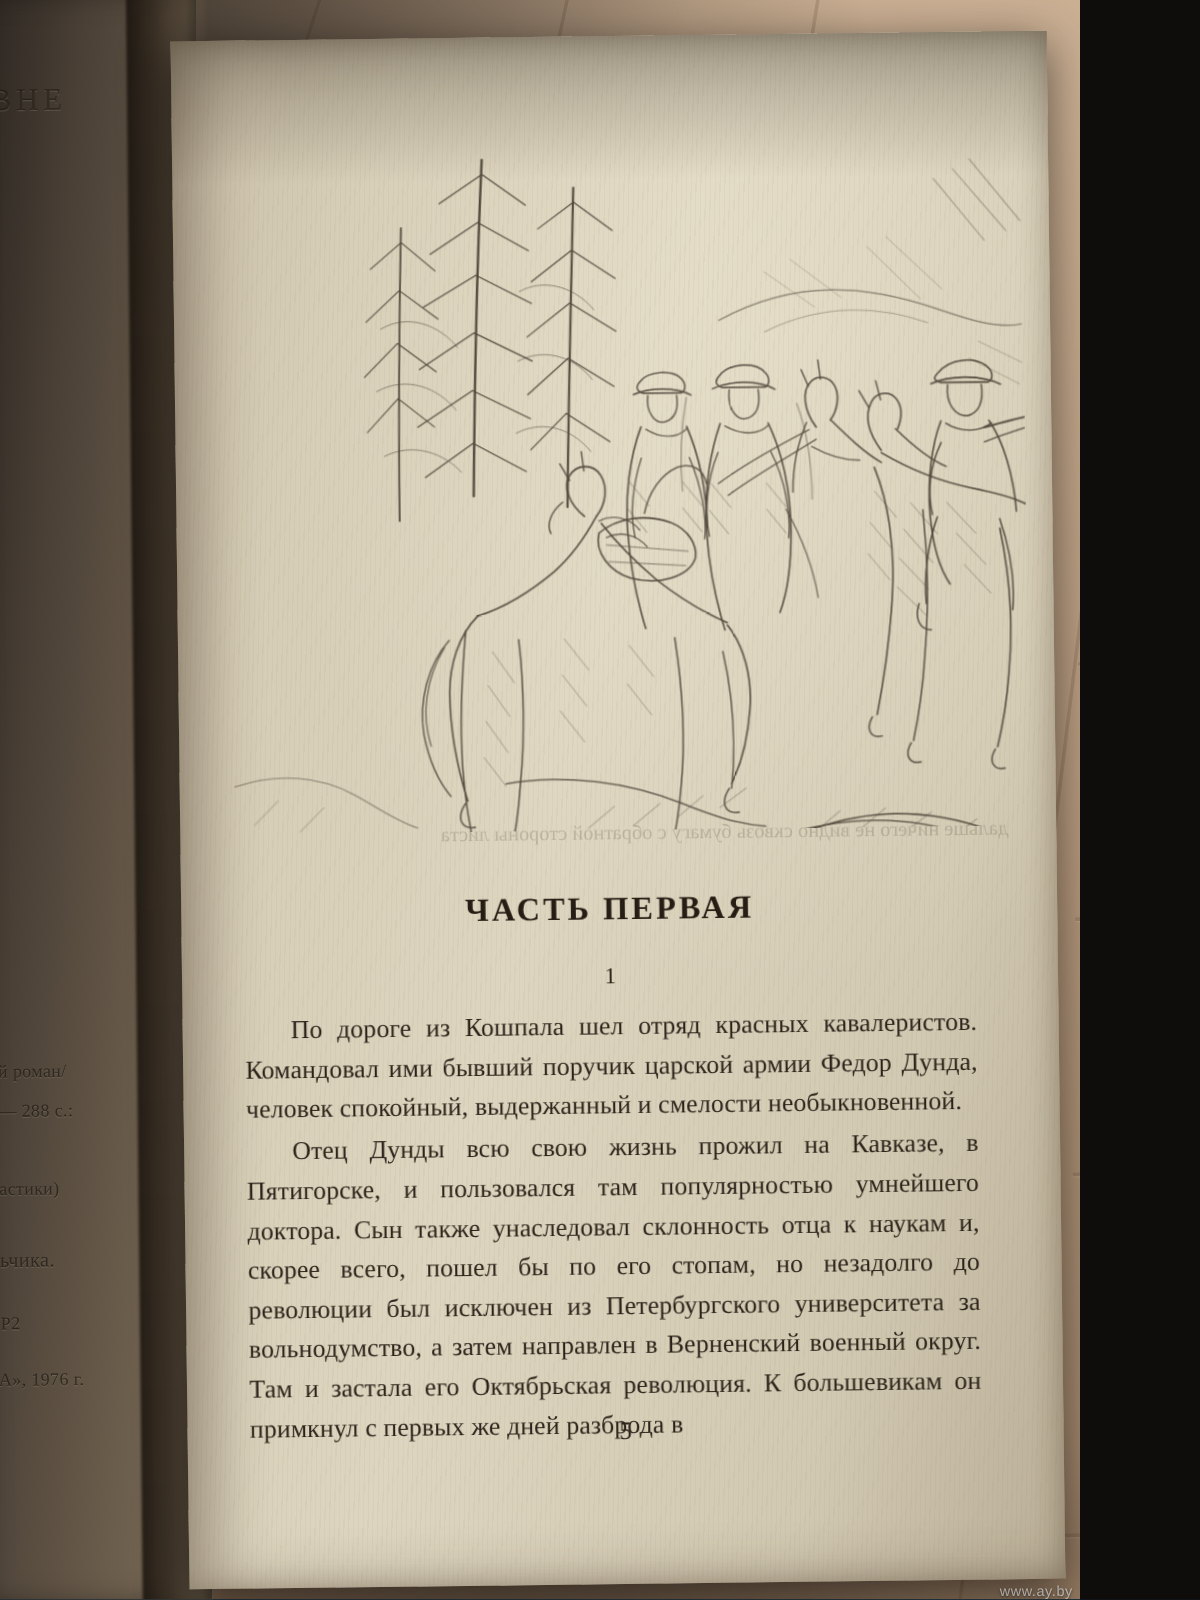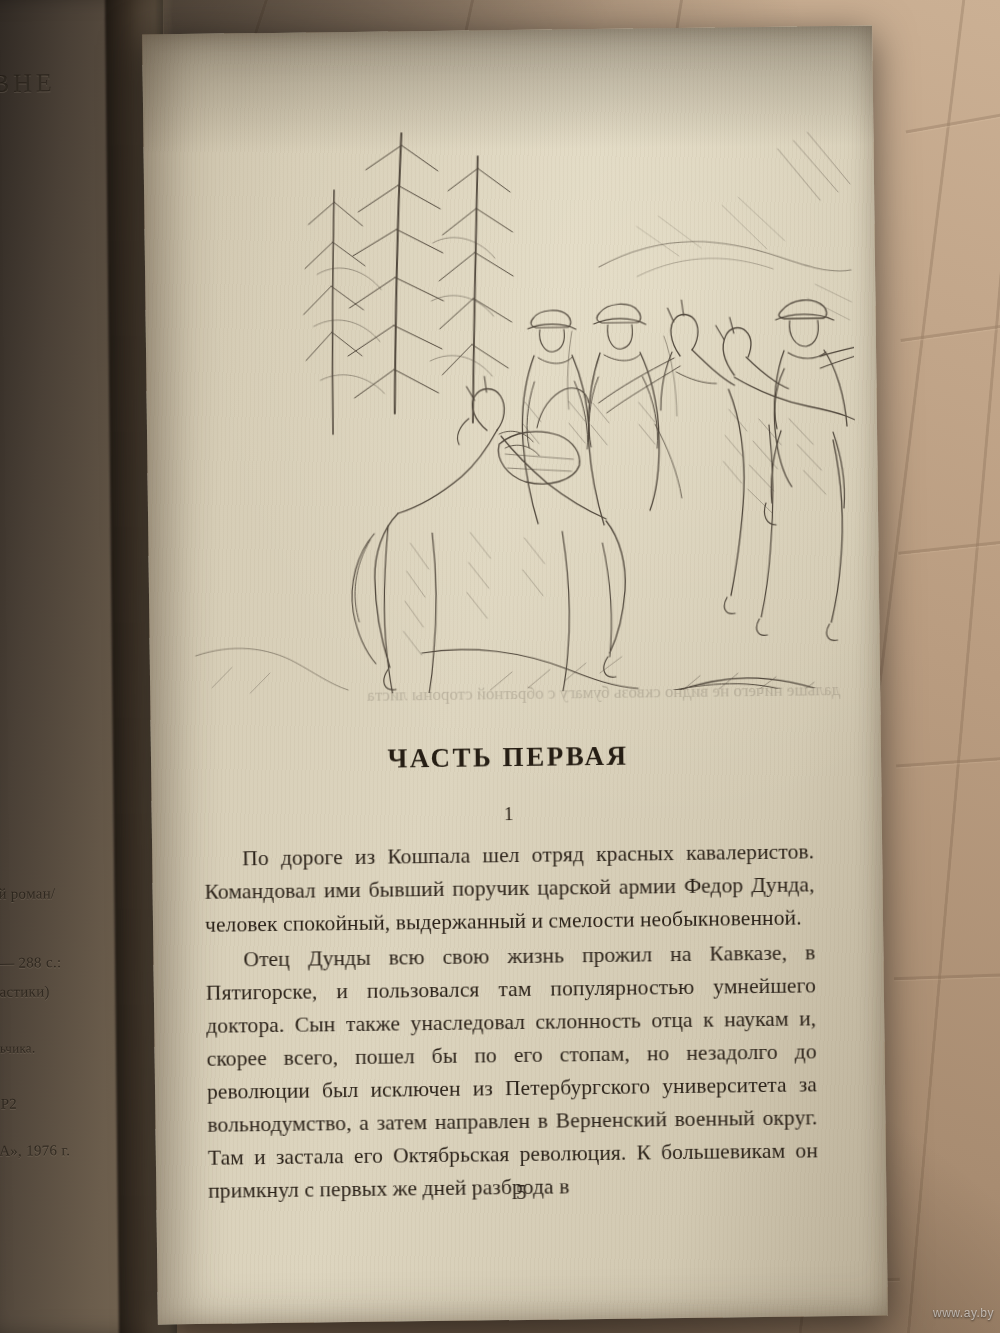--- a/index.html
+++ b/index.html
@@ -9,21 +9,21 @@
   }
   body {
     width: 1000px;
     height: 1333px;
     overflow: hidden;
     font-family: "Liberation Serif", serif;
   }
 
   #photo {
     position: relative;
-    width: 1000px;
+    width: 900px;
     height: 1333px;
     overflow: hidden;
     background: #0c4a6e;
   }
 
   
   .bedspread {
     position: absolute;
     inset: 0;
     background:
@@ -187,21 +187,21 @@
     top: 1150px;
     text-align: center;
     font-size: 21px;
     color: #2b2219;
   }
 
   
   .watermark {
     position: absolute;
     right: 6px;
-    bottom: 13px;
+    bottom: 0;
     font-family: "Liberation Sans", sans-serif;
     font-size: 12px;
     color: rgba(255,255,255,0.55);
     letter-spacing: 0.5px;
     text-shadow: 0 1px 2px rgba(0,0,0,0.6);
     margin-top: 19px;
   }
 </style>
 </head>
 <body>
@@ -222,23 +222,23 @@
     <span style="left:470px; top:-30px; width:3px; height:70px; transform:rotate(12deg);"></span>
     <span style="left:680px; top:-30px; width:3px; height:60px; transform:rotate(9deg);"></span>
     <span style="left:200px; top:1290px; width:700px; height:3px; transform:rotate(-2deg);"></span>
   </div>
 
   <div class="bed-shadow"></div>
 
   <div class="left-page">
     <div class="lp-text lp-big" style="left:8px; top:78px;">ВНЕ</div>
     <div class="lp-text" style="left:6px; top:895px;">й роман/</div>
-    <div class="lp-text" style="left:6px; top:964px;text-align:center;">— 288 с.:</div>
+    <div class="lp-text" style="left:6px; top:928px;text-align:center;">— 288 с.:</div>
     <div class="lp-text" style="left:6px; top:960px;margin-top:33px;">астики)</div>
-    <div class="lp-text" style="left:6px; top:1050px; font-size:13px;">ьчика.</div>
+    <div class="lp-text" style="left:6px; top:1050px; font-size:17px;">ьчика.</div>
     <div class="lp-text" style="left:6px; top:1105px; font-weight:normal;">Р2</div>
     <div class="lp-text" style="left:4px; top:1152px; font-size:15px;">А», 1976 г.</div>
   </div>
 
   <div class="spine"></div>
 
   <div class="page">
     <div class="page-grain"></div>
     <div class="page-dark-top"></div>
 

